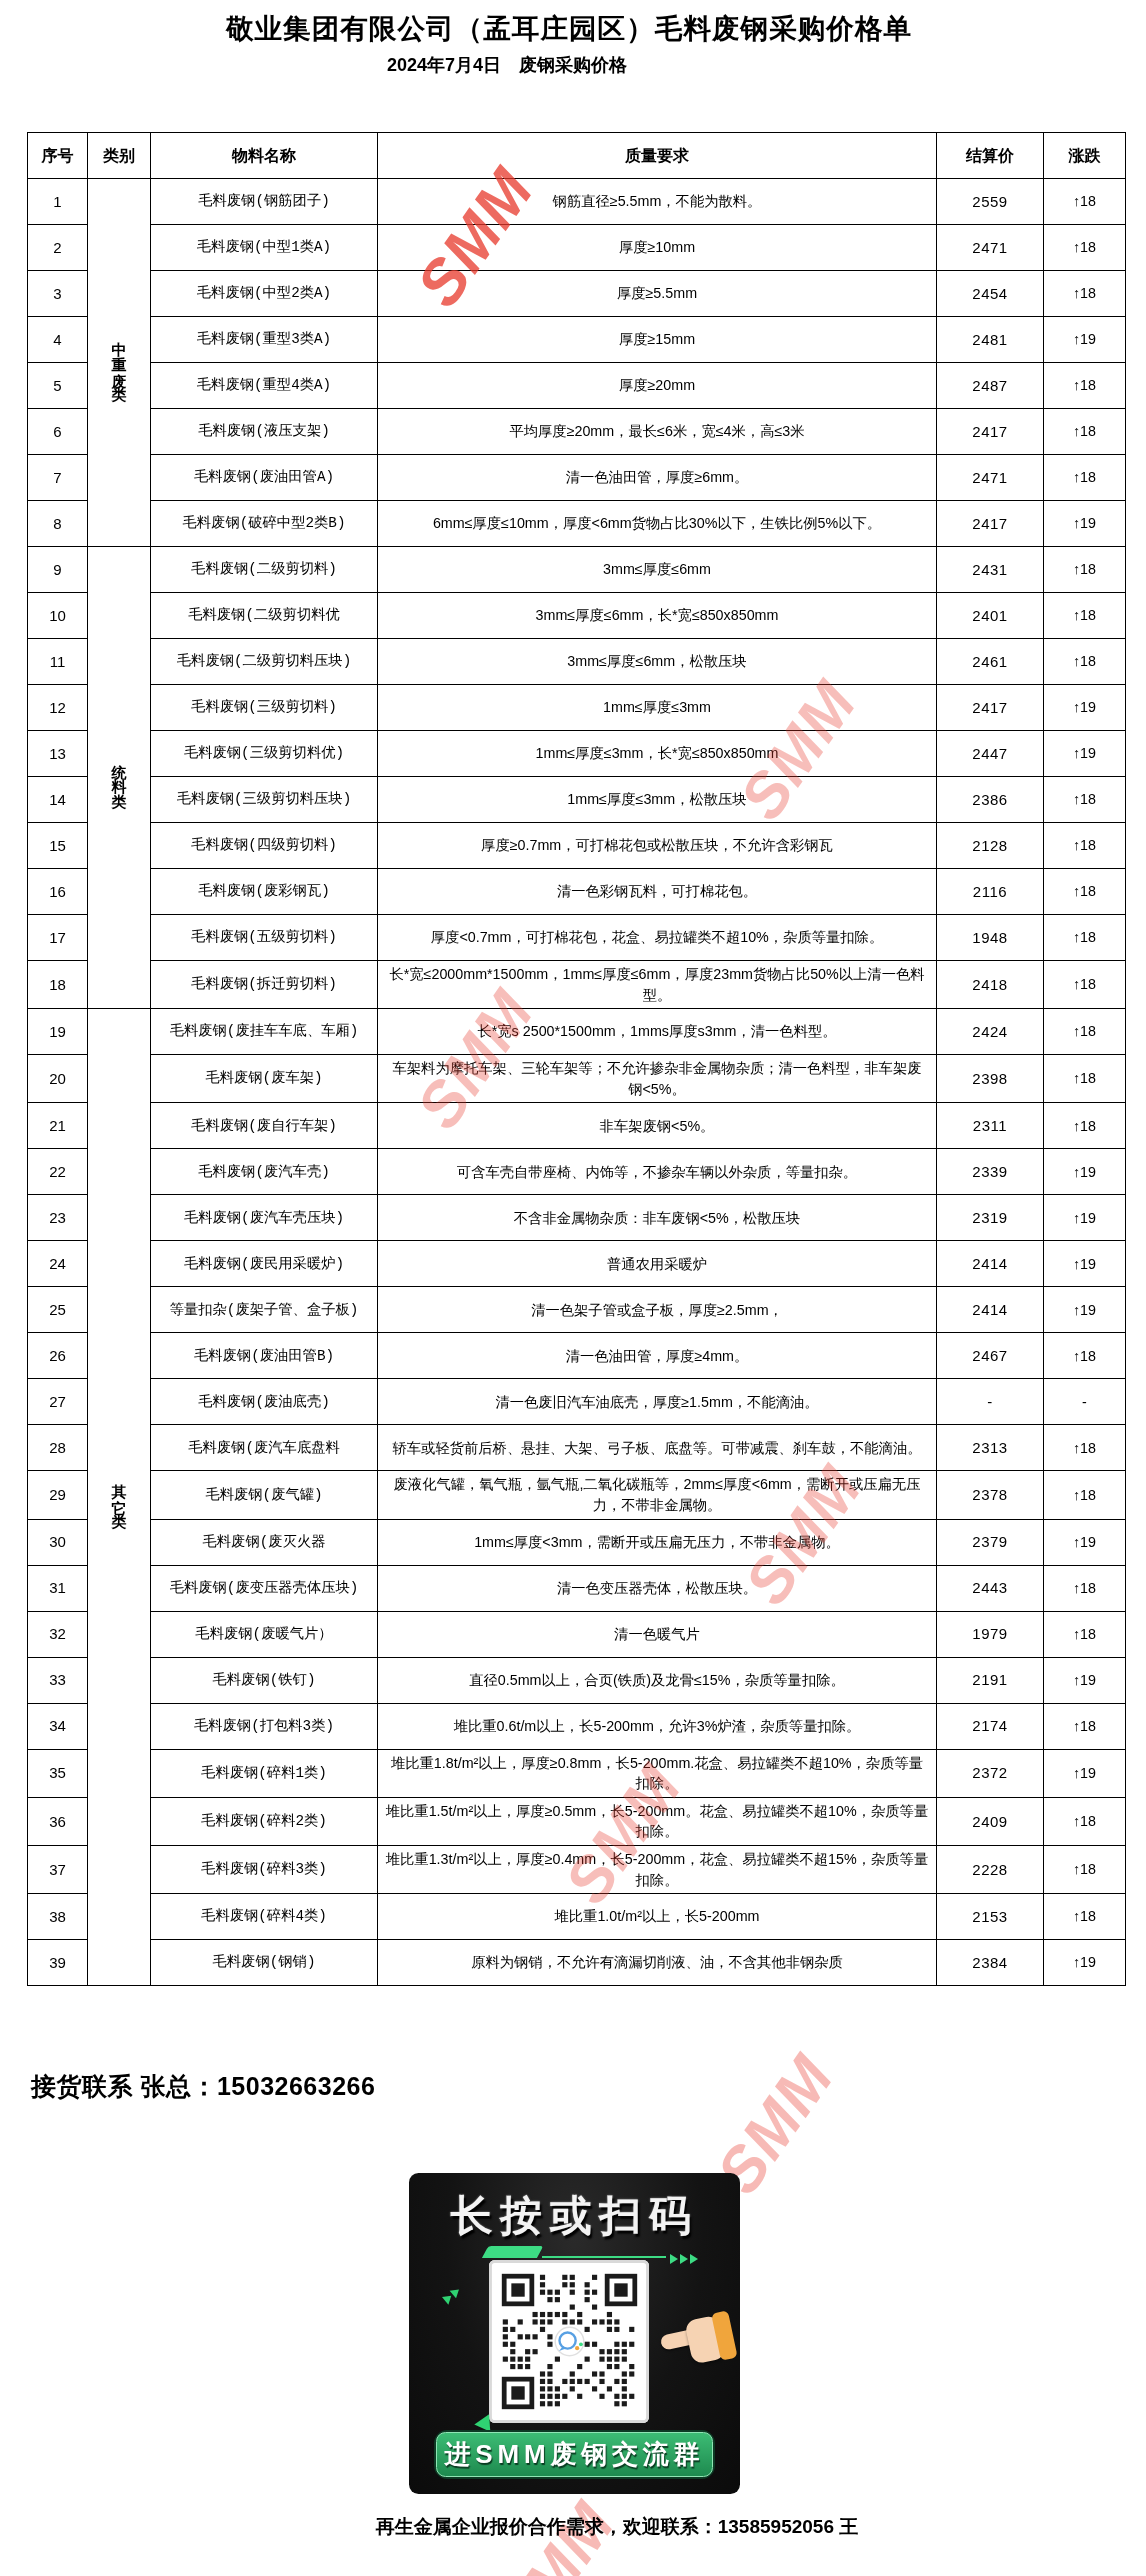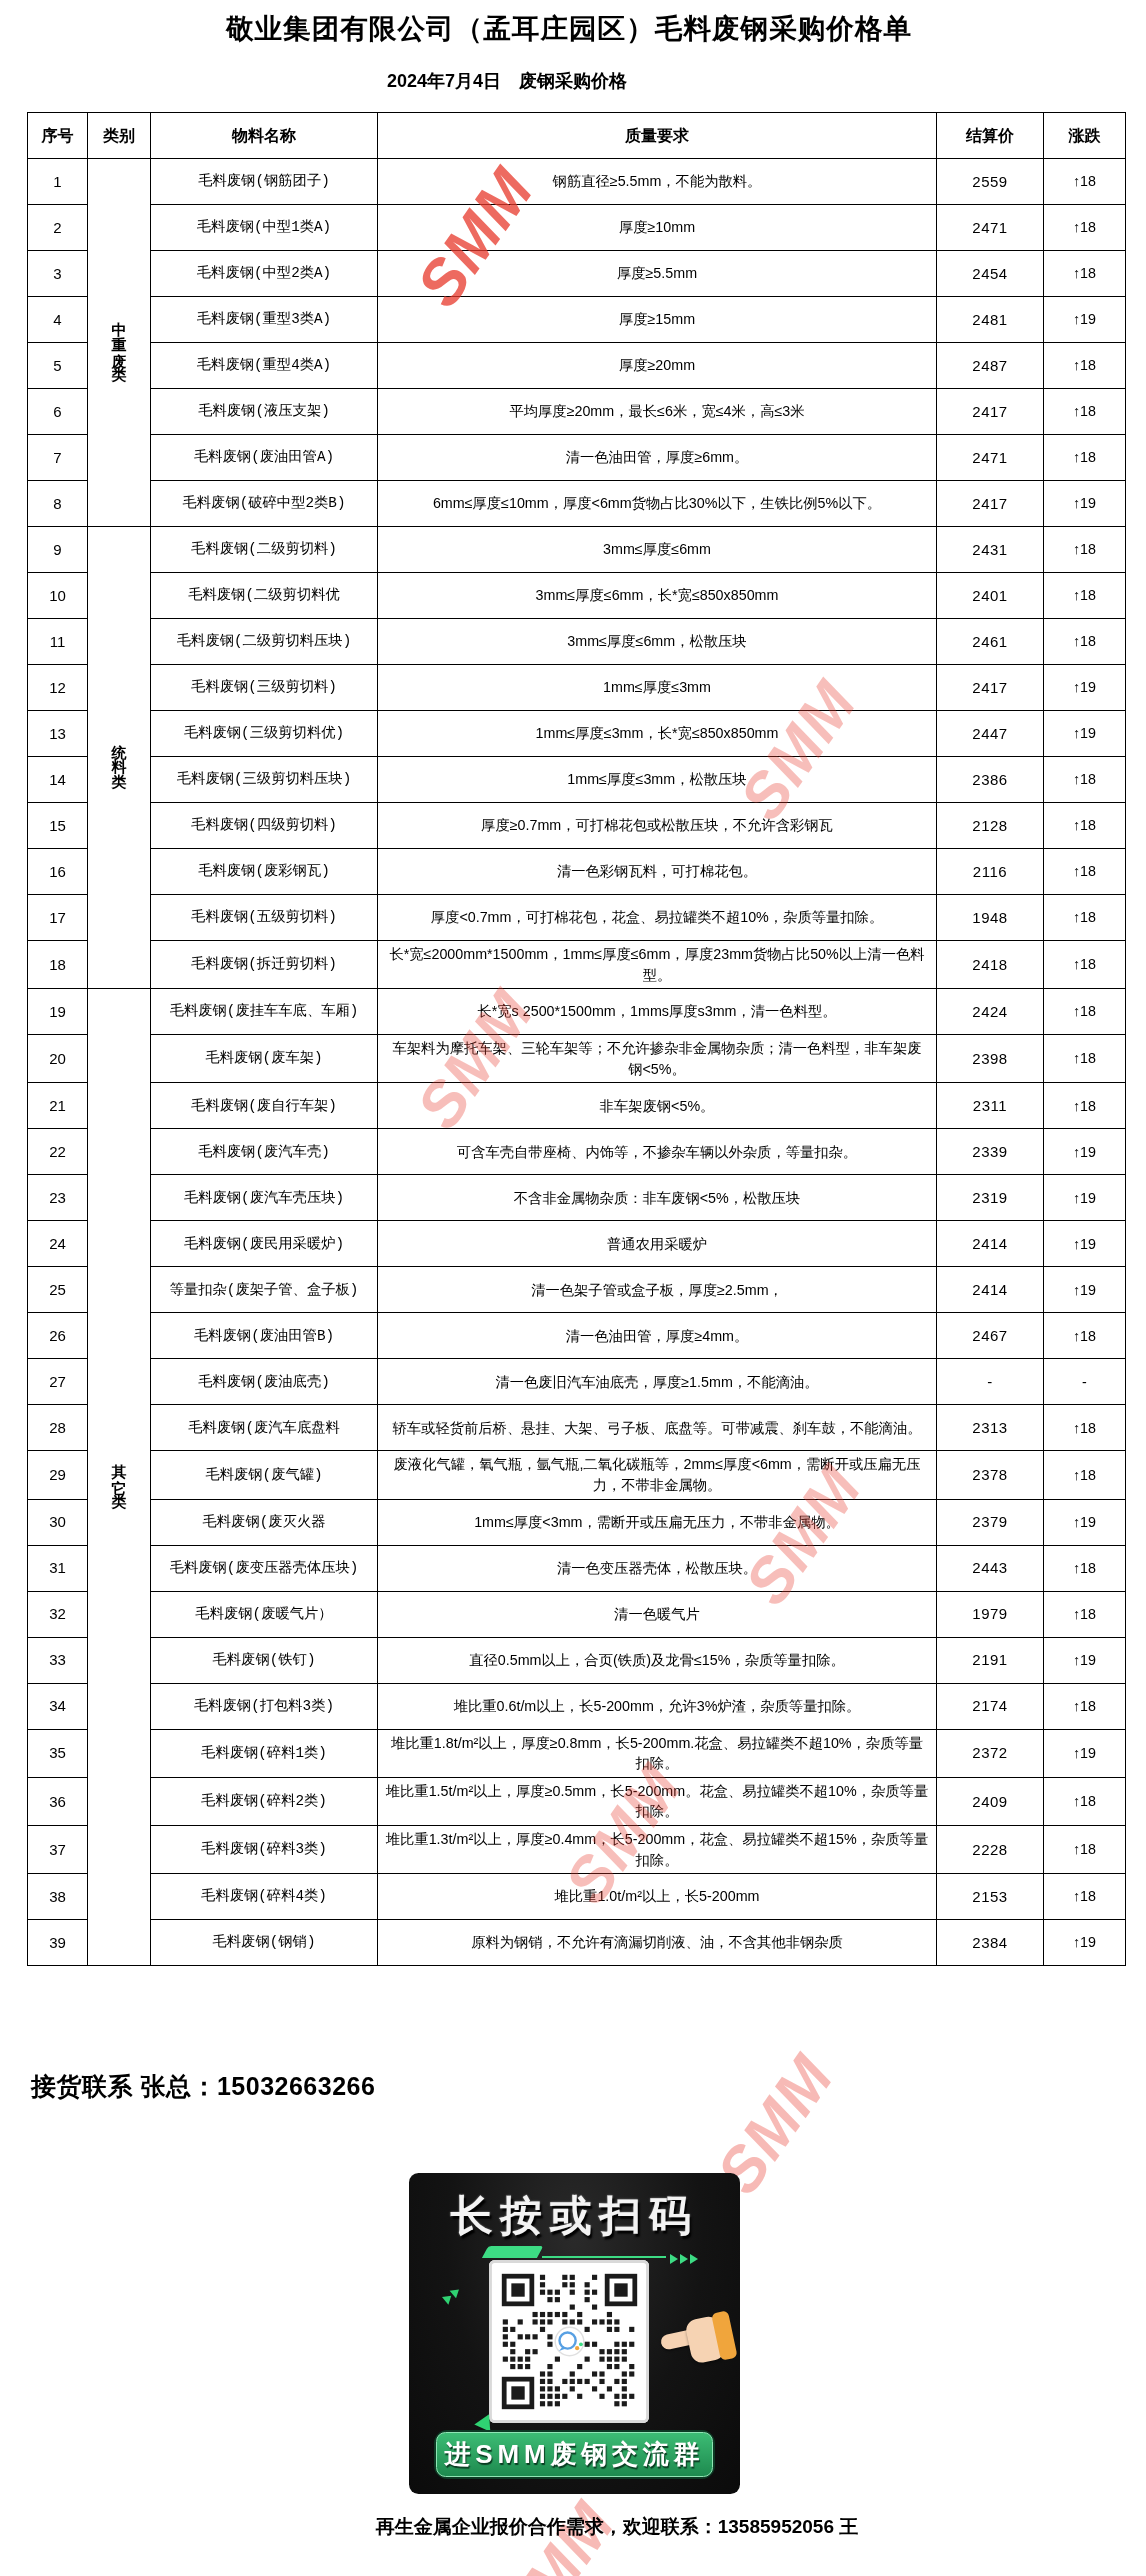--- a/index.html
+++ b/index.html
@@ -9,24 +9,24 @@
     background:#ffffff; overflow:hidden;
     font-family:"Liberation Sans","DejaVu Sans",sans-serif;
     color:#000;
   }
   .page-title {
     position:absolute; top:9.5px; left:0; width:1138px;
     text-align:center; font-size:27.6px; font-weight:900; letter-spacing:1px;
   }
   .date-line {
     position:absolute; top:53px; left:0; width:1014px;
-    text-align:center; font-size:18px; font-weight:bold;margin-top:16px;
+    text-align:center; font-size:18px; font-weight:bold;
   }
   .table-wrap { position:absolute; left:27px; top:112px; }
-  table.price { border-collapse:collapse; table-layout:fixed; width:1098px; border:1.9px solid #000; }
+  table.price { border-collapse:collapse; table-layout:fixed; width:1098px; border:1.9px solid #000;margin-top:20px; }
   table.price th, table.price td {
     border:1.4px solid #000; text-align:center; vertical-align:middle;
     padding:2.9px 7.6px; line-height:1.45; overflow-wrap:break-word;
   }
   table.price th { height:44px; font-size:16px; font-weight:bold; }
   table.price tr { height:46px; }
   td.c-no { font-size:15px; }
   td.c-cat { padding:0; }
   .cat-label {
     display:inline-block; writing-mode:vertical-lr; text-orientation:upright;

